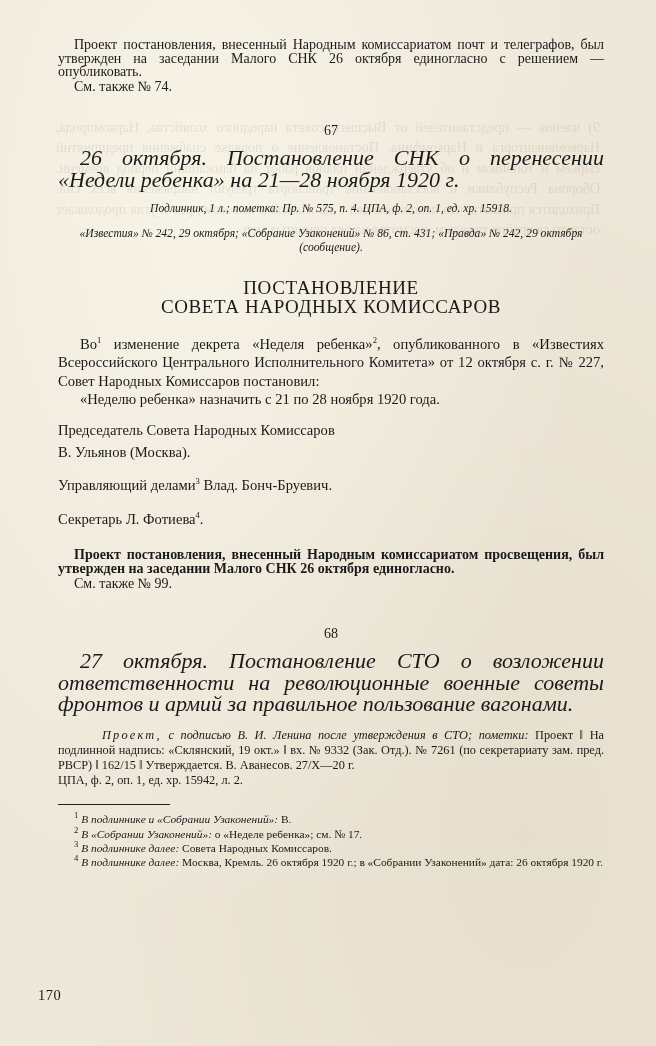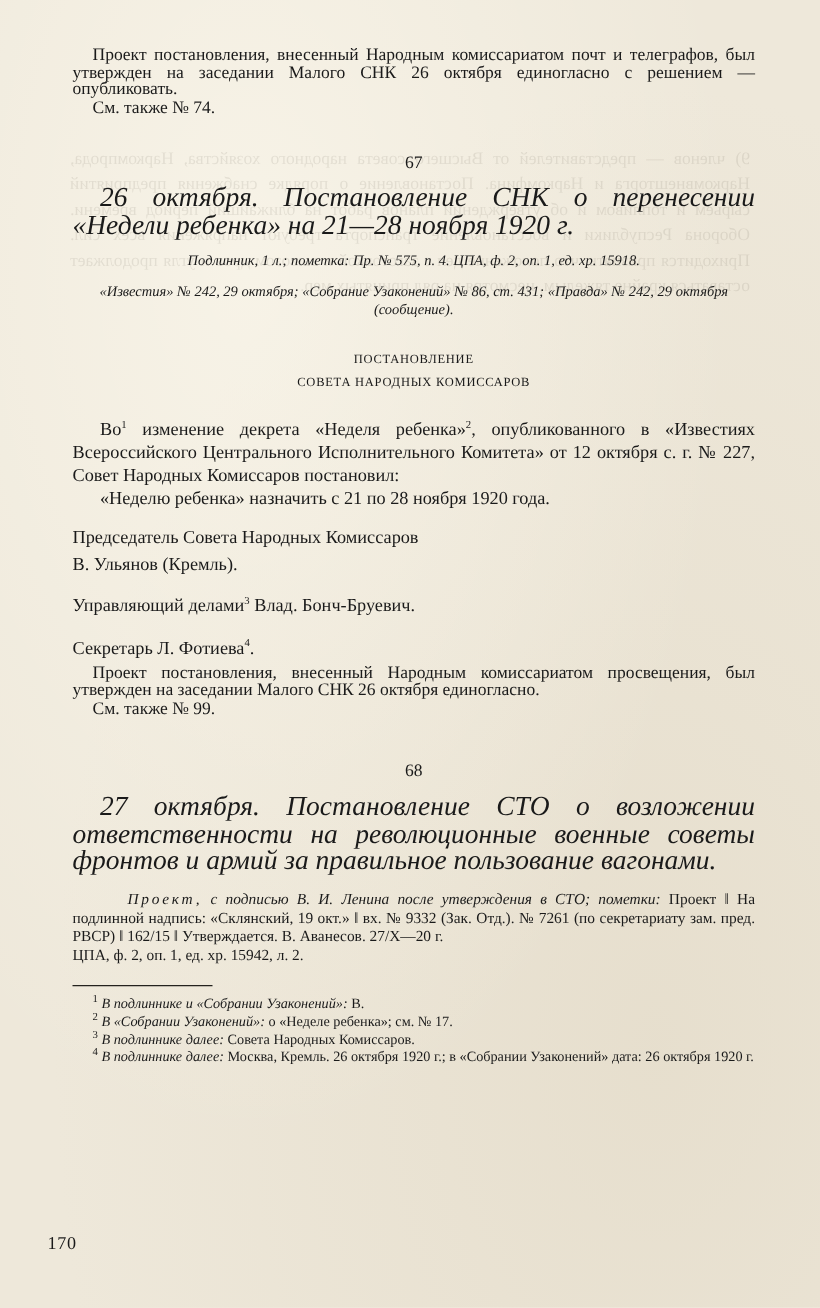--- a/index.html
+++ b/index.html
@@ -63,21 +63,21 @@
   }
   .src {
     font-style: italic;
     font-size: 11.6px;
     line-height: 14.4px;
     text-align: center;
     margin-top: 11px;
   }
   .doc-title {
     text-align: center;
-    font-size: 10px;
+    font-size: 19px;
     line-height: 19.5px;
     letter-spacing: 0.6px;
     margin-top: 22px;
   }
   .sig {
     font-size: 14.6px;
     line-height: 19.6px;
     margin-top: 2px;
   }
   .sig.first {
@@ -165,31 +165,31 @@
     <p class="doc-title">ПОСТАНОВЛЕНИЕ</p>
     <p class="doc-title" style="margin-top:0;">СОВЕТА НАРОДНЫХ КОМИССАРОВ</p>
 
     <p class="body-text body-text-indent" style="margin-top:18px;">
       <span>Во</span><sup>1</sup><span> изменение декрета «Неделя ребенка»</span><sup>2</sup><span>, опубликованного в «Известиях Всероссийского Центрального Исполнительного Комитета» от 12 октября с. г. № 227, Совет Народных Комиссаров постановил:</span>
     </p>
 
     <p class="body-text body-text-indent">«Неделю ребенка» назначить с 21 по 28 ноября 1920 года.</p>
 
     <p class="sig first">Председатель Совета Народных Комиссаров</p>
-    <p class="sig">В. Ульянов (Кремль).</p>
+    <p class="sig">В. Ульянов (Москва).</p>
 
     <p class="sig" style="margin-top:14px;">
       <span>Управляющий делами</span><sup>3</sup><span> Влад. Бонч-Бруевич.</span>
     </p>
 
     <p class="sig" style="margin-top:14px;">
       <span>Секретарь Л. Фотиева</span><sup>4</sup><span>.</span>
     </p>
 
-    <p class="small small-indent" style="margin-top:3px;">Проект постановления, внесенный Народным комиссариатом просвещения, был утвержден на заседании Малого СНК 26 октября единогласно.</p>
+    <p class="small small-indent" style="margin-top:19px;font-weight:bold;">Проект постановления, внесенный Народным комиссариатом просвещения, был утвержден на заседании Малого СНК 26 октября единогласно.</p>
     <p class="small small-indent" style="margin-top:1px;">См. также № 99.</p>
 
     <p class="num" style="margin-top:36px;">68</p>
 
     <p class="heading-italic" style="text-indent:22px;">
       <span>27 октября.</span><span> Постановление СТО о возложении ответственности на революционные военные советы фронтов и армий за правильное пользование вагонами.</span>
     </p>
 
     <p class="proekt-block" style="text-indent:44px;">
       <span class="lead-it sp">Проект,</span><span class="lead-it"> с подписью В. И. Ленина после утверждения в СТО; пометки:</span><span> Проект ‖ На подлинной надпись: «Склянский, 19 окт.» ‖ вх. № 9332 (Зак. Отд.). № 7261 (по секретариату зам. пред. РВСР) ‖ 162/15 ‖ Утверждается. В. Аванесов. 27/X—20 г.</span>

